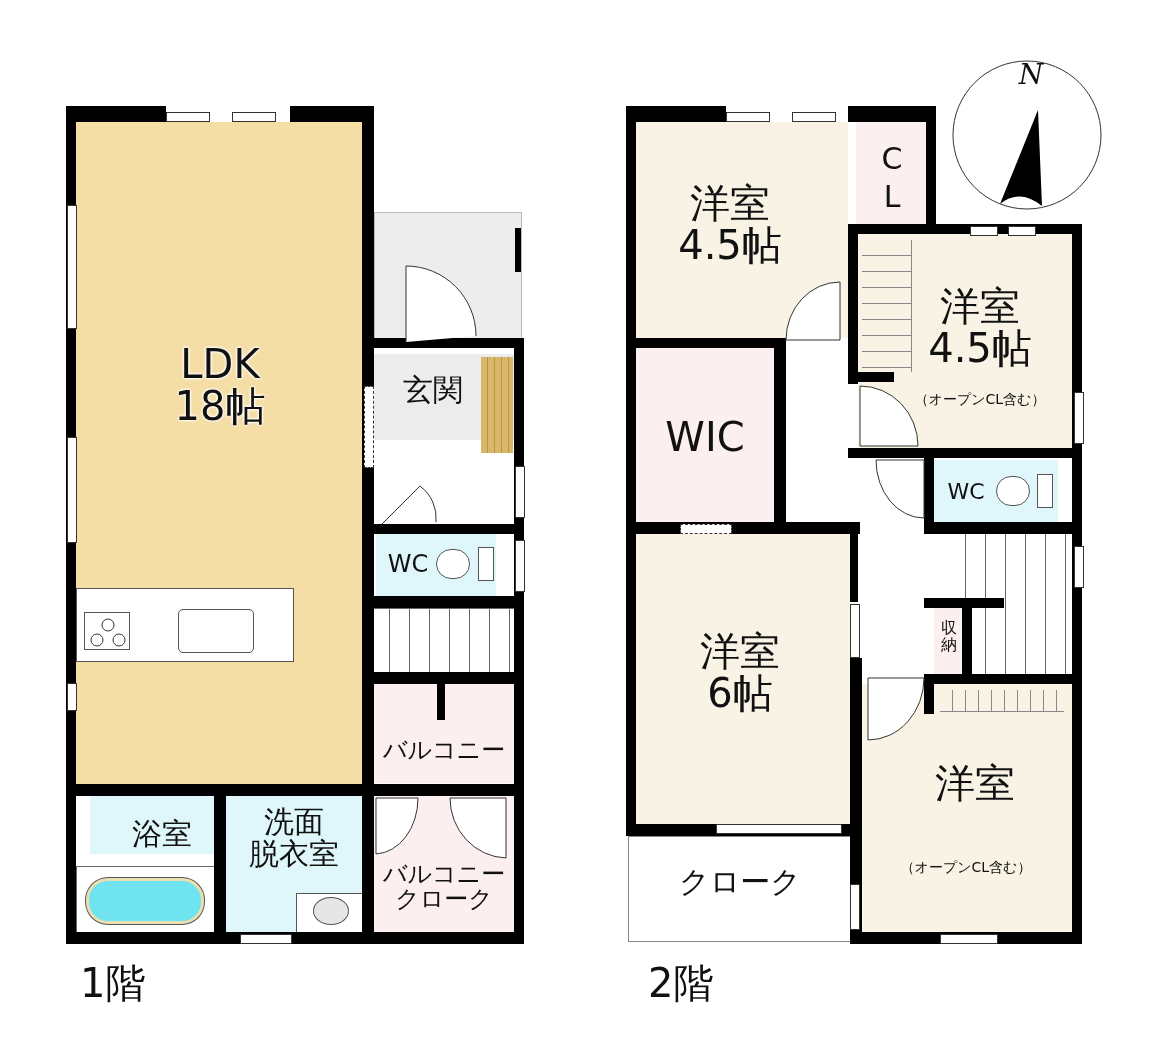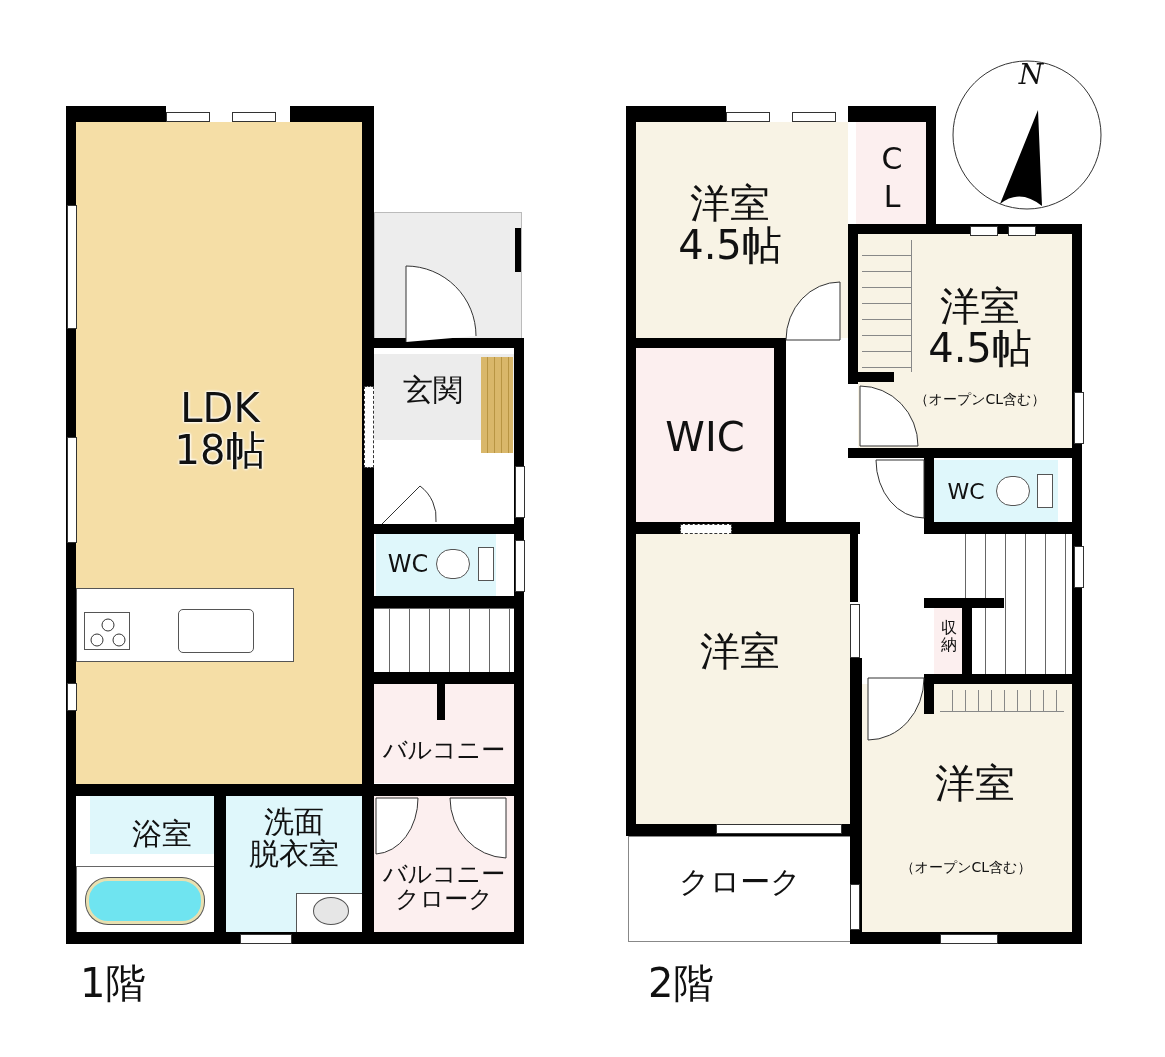--- a/index.html
+++ b/index.html
@@ -6,21 +6,21 @@
   body{width:1165px;height:1057px;position:relative;overflow:hidden;font-family:"DejaVu Sans","Liberation Sans",sans-serif;}
   .abs{position:absolute;box-sizing:border-box;}
   .wall{position:absolute;background:#000;}
   .room{position:absolute;}
   .lbl{position:absolute;text-align:center;color:#111;line-height:1.05;white-space:nowrap;}
   .big{font-size:40px;}
   .mid{font-size:30px;}
   .sm{font-size:24px;}
   .tiny{font-size:14px;}
   .win{position:absolute;background:#fff;border:1px solid #333;}
-  .halo{text-shadow:0 0 3px #fff,0 0 3px #fff,0 0 3px #fff;margin-top:44px;}
+  .halo{text-shadow:0 0 3px #fff,0 0 3px #fff,0 0 3px #fff;}
   svg{position:absolute;overflow:visible;}
 </style>
 </head>
 <body>
 
 <div>
 
   <div class="room" style="left:76px;top:122px;width:286px;height:662px;background:#f5dea6;"></div>
   <div class="room" style="left:374px;top:212px;width:146px;height:132px;background:#ededed;border:1px solid #bbb;"></div>
   <div class="room" style="left:374px;top:354px;width:140px;height:86px;background:#ececec;"></div>
@@ -186,20 +186,21 @@
   </div>
   <div class="lbl big" style="left:890px;top:285px;width:180px;">
     <div>洋室</div>
     <div>4.5帖</div>
   </div>
   <div class="lbl tiny" style="left:880px;top:392px;width:200px;">（オープンCL含む）</div>
   <div class="lbl big" style="left:640px;top:416px;width:130px;">WIC</div>
   <div class="lbl sm" style="left:938px;top:480px;width:56px;font-size:22px;">WC</div>
   <div class="lbl big" style="left:660px;top:630px;width:160px;">
     <div>洋室</div>
+    <div>6帖</div>
   </div>
   <div class="lbl tiny" style="left:934px;top:620px;width:30px;font-size:16px;">
     <div>収</div>
     <div>納</div>
   </div>
   <div class="lbl big" style="left:880px;top:762px;width:190px;">
     <div>洋室</div>
   </div>
   <div class="lbl tiny" style="left:866px;top:860px;width:200px;">（オープンCL含む）</div>
   <div class="lbl mid" style="left:640px;top:866px;width:200px;">クローク</div>

